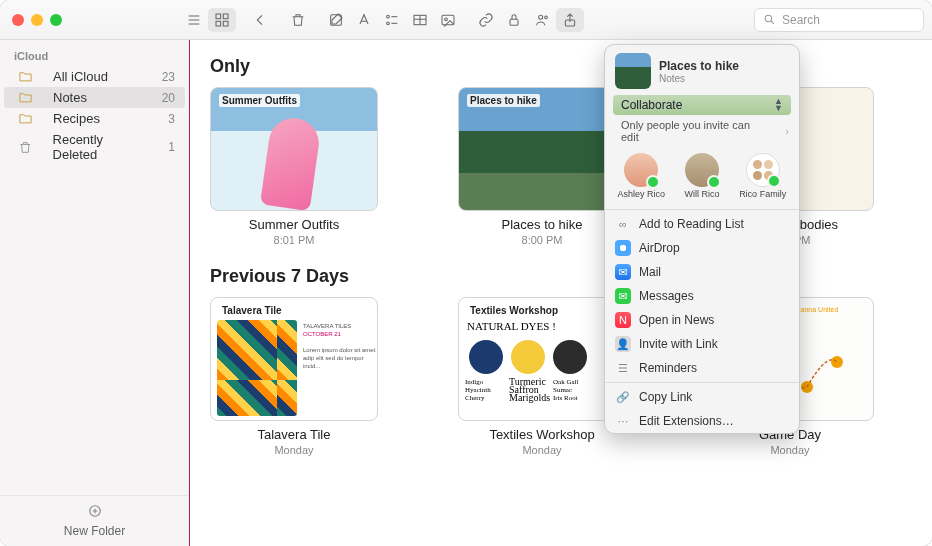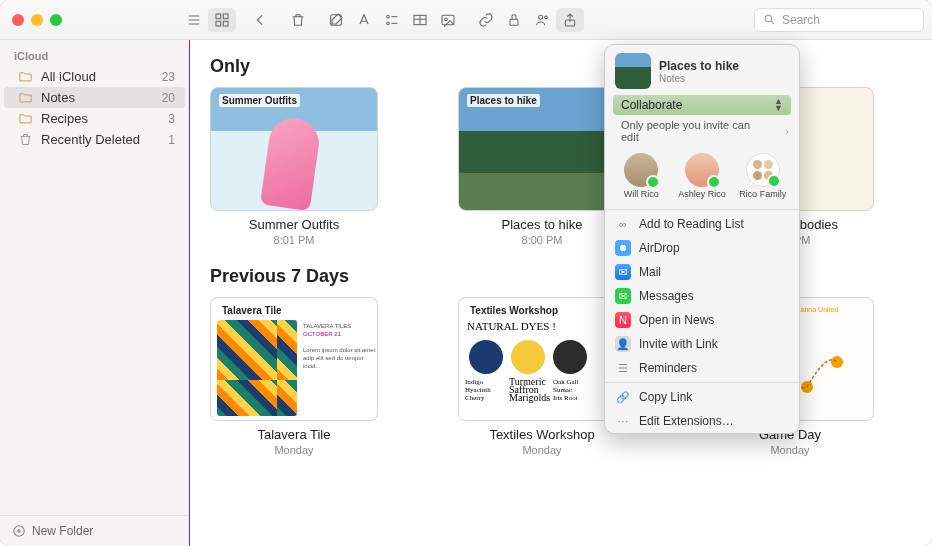--- a/index.html
+++ b/index.html
@@ -15,25 +15,25 @@
 .tbtn svg{width:16px;height:16px;stroke:#6a6a6a;fill:none;stroke-width:1.6;}
 .tbtn.active{background:#e6e6e6;}
 .tsep{width:10px;}
 .grow{flex:1;}
 .search-box { display:flex; align-items:center; gap:6px; background:#fff; border:1px solid #ddd; border-radius:6px; padding:2px 8px; width:170px; height:24px; color:#999; font-size:12px;}
 
 
 .body { flex:1; display:flex; min-height:0; }
 .sidebar { width:190px; background:#f6f4f5; border-right:1px solid #be185d; display:flex; flex-direction:column; padding-top:6px; }
 .sb-head { font-size:11px; color:#8a8a8a; padding:4px 14px 4px 14px; font-weight:600;}
-.sb-item { display:flex; align-items:center; gap:8px; padding:3px 10px 3px 14px; font-size:13px; color:#333; border-radius:4px; margin:0 4px;}
+.sb-item { display:flex; align-items:center; gap:20px; padding:3px 10px 3px 14px; font-size:13px; color:#333; border-radius:4px; margin:0 4px;}
 .sb-item.sel{ background:#e3e1e2; }
 .sb-item .count{margin-left:auto; color:#888; font-size:12px;}
 .sb-item svg{width:15px;height:15px;}
-.sb-foot{margin-top:auto; padding:8px 12px; border-top:1px solid #e6e4e5; display:flex; align-items:flex-start; gap:6px; font-size:12px; color:#666;}
+.sb-foot{margin-top:auto; padding:8px 12px; border-top:1px solid #e6e4e5; display:flex; align-items:center; gap:6px; font-size:12px; color:#666;flex-direction:column;}
 
 .main { flex:1; overflow:auto; padding:12px 20px; position:relative; }
 .section-head{font-size:18px; font-weight:700; margin:4px 0 10px 0; color:#222;}
 .grid{display:flex; gap:80px; margin-bottom:20px;}
 .card{width:168px;}
 .thumb{width:168px;height:124px;border:1px solid #d3d3d3;border-radius:8px;background:#fff;overflow:hidden;position:relative;}
 .thumb-title{position:absolute;top:6px;left:8px;font-size:10px;font-weight:700;color:#222;background:rgba(255,255,255,.85);padding:1px 3px;border-radius:2px;}
 .card-title{text-align:center;font-size:13px;margin-top:6px;color:#222;}
 .card-time{text-align:center;font-size:11px;color:#888;margin-top:2px;}
 
@@ -311,30 +311,30 @@
     <div class="collab-row">
       <span>Collaborate</span>
       <span class="updn">▲<br>▼</span>
     </div>
     <div class="perm-row">
       <span>Only people you invite can edit</span>
       <span class="chev">›</span>
     </div>
     <div class="people">
       <div class="person">
+        <div class="avatar" style="background:linear-gradient(#f2c7b0,#e0977a);">
+            <div class="badge"></div>
+          </div>
+        <div class="pname">Ashley Rico</div>
+      </div>
+      <div class="person">
         <div class="avatar" style="background:linear-gradient(#c9b79a,#a58f6e);">
             <div class="badge"></div>
           </div>
         <div class="pname">Will Rico</div>
-      </div>
-      <div class="person">
-        <div class="avatar" style="background:linear-gradient(#f2c7b0,#e0977a);">
-            <div class="badge"></div>
-          </div>
-        <div class="pname">Ashley Rico</div>
       </div>
       <div class="person">
         <div class="avatar" style="background:#fff;border:1px solid #ddd;">
           <div style="position:absolute;inset:6px;display:grid;grid-template-columns:1fr 1fr;gap:2px;">
             <div style="background:#d9b38c;border-radius:50%;"></div>
               <div style="background:#e8c9a8;border-radius:50%;"></div>
             <div style="background:#c9a178;border-radius:50%;"></div>
               <div style="background:#e0b98f;border-radius:50%;"></div>
           </div>
           <div class="badge"></div>

